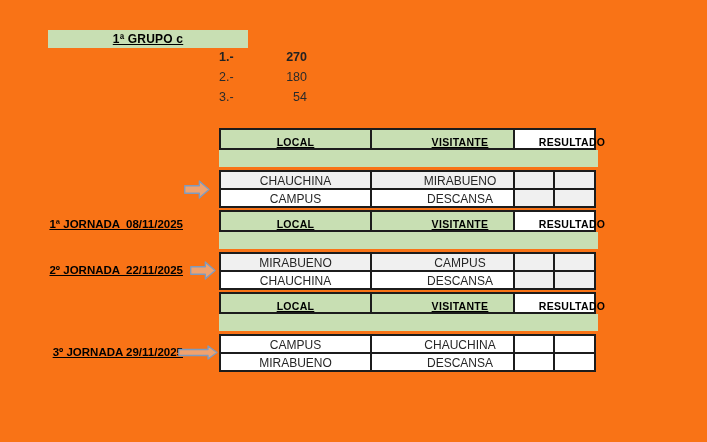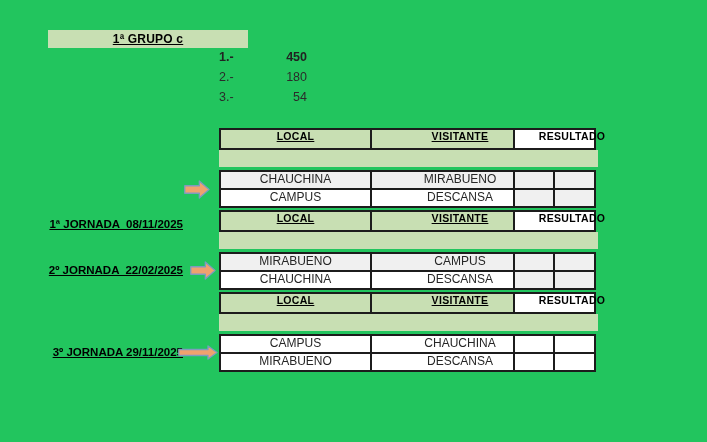--- a/index.html
+++ b/index.html
@@ -6,21 +6,21 @@
     --green:#C8DFB3;
     --gray:#F0F0F0;
     --border:#1C1C1C;
     --arrow_fill:#F0A26E;
     --arrow_stroke:#7E9BBF;
     --text:#2B2B2B;
   }
   *{margin:0;padding:0;box-sizing:border-box;}
   html,body{background:#fff;}
   body{font-family:"Liberation Sans", sans-serif;color:var(--text);}
-  .canvas{position:relative;width:707px;height:442px;background:#22c55e;overflow:hidden;}
+  .canvas{position:relative;width:707px;height:442px;background:#f97316;overflow:hidden;}
 
   
   .title-band{
     position:absolute;left:48px;top:30px;width:200px;height:18px;
     background:var(--green);display:flex;align-items:center;justify-content:center;
   }
   .title-band span{
     font-size:12px;font-weight:bold;color:#000;text-decoration:underline;
     letter-spacing:.2px;
   }
@@ -32,21 +32,21 @@
   .standing-row .name{margin-left:13px;flex:1;}
   .standing-row .pts{width:60px;text-align:right;}
   .standing-row.bold{font-weight:bold;color:#222;}
 
   
   .block{position:absolute;left:219px;width:379px;}
   .b1{top:128px;} .b2{top:210px;} .b3{top:292px;}
   .row{display:flex;}
   .cell{
     border:2px solid var(--border);background:#fff;
-    display:flex;align-items:flex-start;justify-content:center;
+    display:flex;align-items:flex-end;justify-content:center;
     font-size:12px;color:#262626;
   }
   .row .cell + .cell{margin-left:-2px;padding-left:35px;}
   .row + .row .cell{margin-top:-2px;}
   .hdr .cell{height:22px;font-size:10.5px;font-weight:bold;color:#000;letter-spacing:.3px;}
   .match .cell{height:20px;}
   .c-local{width:153px;}
   .c-visit{width:145px;}
   .c-resh{width:83px;}
   .c-r1{width:42px;}
@@ -76,21 +76,21 @@
 
 <div class="canvas">
 
   <div class="title-band">
     <span>1ª GRUPO c</span>
   </div>
 
   <div class="standings">
     <div class="standing-row bold">
       <span class="rank">1.-</span>
-      <span class="pts">450</span>
+      <span class="pts">270</span>
     </div>
     <div class="standing-row">
       <span class="rank">2.-</span>
       <span class="pts">180</span>
     </div>
     <div class="standing-row">
       <span class="rank">3.-</span>
       <span class="pts">54</span>
     </div>
   </div>
@@ -170,21 +170,21 @@
     </div>
     <div class="row match">
       <div class="cell c-local">MIRABUENO</div>
       <div class="cell c-visit">DESCANSA</div>
       <div class="cell c-r1"></div>
       <div class="cell c-r2"></div>
     </div>
   </div>
 
   <div class="jlabel jl1">1ª JORNADA  08/11/2025</div>
-  <div class="jlabel jl2">2º JORNADA  22/02/2025</div>
+  <div class="jlabel jl2">2º JORNADA  22/11/2025</div>
   <div class="jlabel jl3">3º JORNADA 29/11/2025</div>
 
   <div class="arrow a1">
     <svg viewBox="0 0 28 18" preserveAspectRatio="none">
       <polygon points="0.8,5.5 16.5,5.5 16.5,1 27,9 16.5,17 16.5,12.5 0.8,12.5" fill="var(--arrow_fill)" stroke="var(--arrow_stroke)" stroke-width="1.4" stroke-linejoin="round"></polygon>
     </svg>
   </div>
   <div class="arrow a2">
     <svg viewBox="0 0 28 18" preserveAspectRatio="none">
       <polygon points="0.8,5.5 16.5,5.5 16.5,1 27,9 16.5,17 16.5,12.5 0.8,12.5" fill="var(--arrow_fill)" stroke="var(--arrow_stroke)" stroke-width="1.4" stroke-linejoin="round"></polygon>

